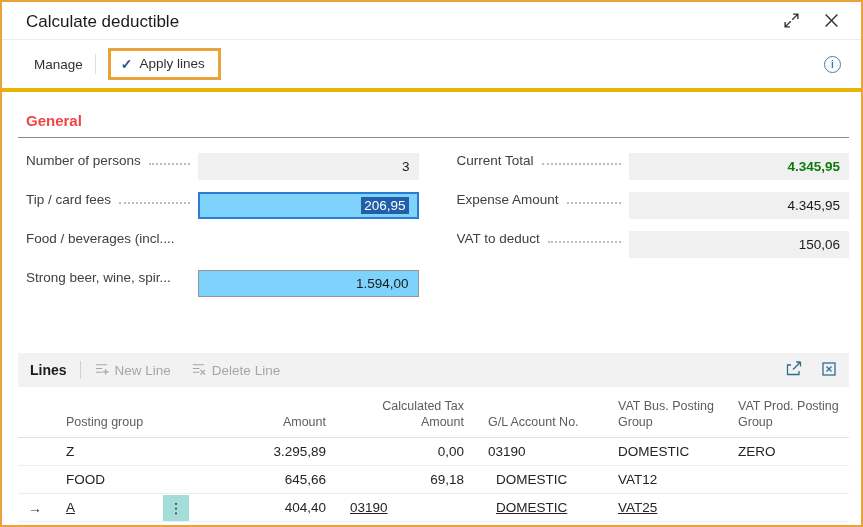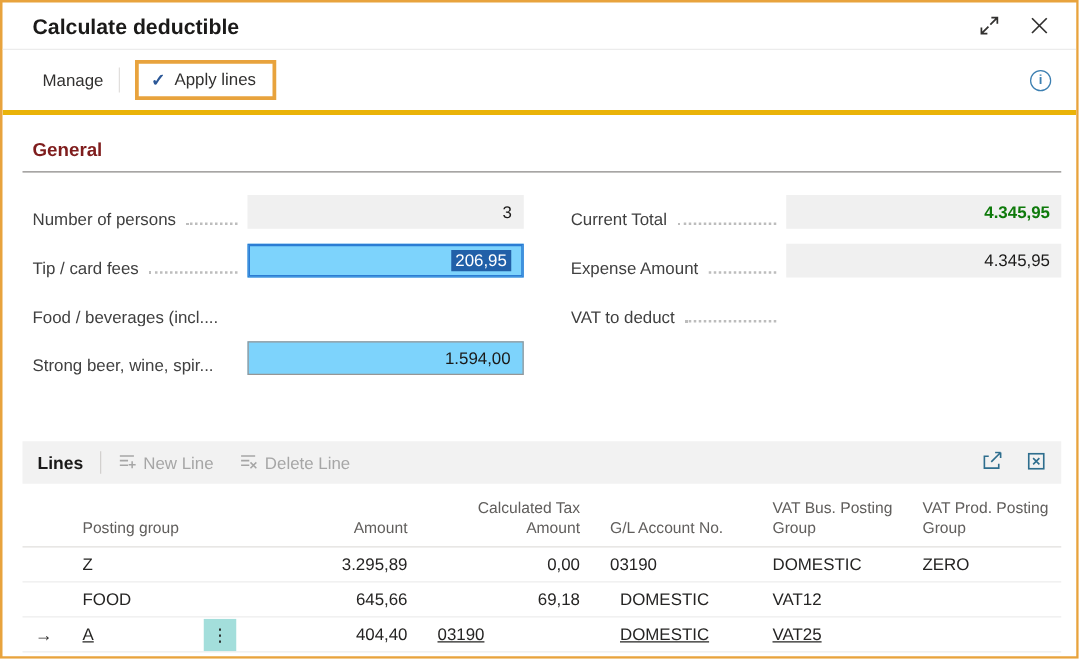--- a/index.html
+++ b/index.html
@@ -7,21 +7,21 @@
   body { font-family: "Liberation Sans", sans-serif; background: #fff; }
 
   .dialog {
     width: 863px; height: 527px;
     border: 2px solid var(--annotation-orange, #E8A33D);
     background: #fff; overflow: hidden;
   }
 
   
   .titlebar { display: flex; align-items: center; padding: 10px 22px 7px 24px; border-bottom: 1px solid #ececec; }
-  .title { flex: 1; font-size: 17px; font-weight: 700; color: #1b1a19; }
+  .title { flex: 1; font-size: 17px; font-weight: 400; color: #1b1a19; }
   .iconbtn { display: flex; align-items: center; justify-content: center; margin-left: 24px; cursor: pointer; background: none; border: none; }
 
   
   .toolbar { display: flex; align-items: center; min-height: 52px; padding: 0 20px 0 32px; border-bottom: 4px solid #eab308; }
   .manage { font-size: 13.5px; color: #323130; }
   .vsep { width: 1px; height: 20px; background: #e1dfdd; margin: 0 12px; }
   .apply-btn {
     display: flex; align-items: center; gap: 7px;
     border: 3px solid var(--annotation-orange, #E8A33D);
     background: #fff; padding: 5px 13px 6px 10px;
@@ -32,26 +32,26 @@
   .info-btn { margin-left: auto; }
   .info-circle {
     width: 17px; height: 17px; border: 1.4px solid #3c7fb1; border-radius: 50%;
     display: flex; align-items: center; justify-content: center;
     font-size: 10.5px; color: #3c7fb1; font-weight: 700;
   }
 
   
   .general { margin: 16px 12px 0 16px; }
   .general-heading {
-    font-size: 15px; font-weight: 700; color: #7f1d1d;
+    font-size: 15px; font-weight: 700; color: #ef4444;
     padding: 4px 0 8px 8px; border-bottom: 1px solid #8a8886;
   }
   .fields { display: flex; gap: 38px; margin: 15px 0 0 8px; }
   .fcol { flex: 1; min-width: 0; }
-  .field-row { display: flex; align-items: flex-end; height: 30px; margin-bottom: 9px; }
+  .field-row { display: flex; align-items: flex-start; height: 30px; margin-bottom: 9px; }
   .flabel {
     width: 172px; flex-shrink: 0; display: flex; align-items: baseline;
     color: #404040; font-size: 13.5px; white-space: nowrap; overflow: hidden;
   }
   .leader { flex: 1; border-bottom: 2px dotted #bdbdbd; margin: 0 8px 3px 8px; min-width: 8px; }
   .fbox {
     flex: 1; height: 27px; display: flex; align-items: center; justify-content: flex-end;
     padding: 0 9px; font-size: 13.5px; color: #1b1a19;
   }
   .fbox.readonly { background: #f0f0f0; }
@@ -180,20 +180,21 @@
             <span class="leader"></span>
           </span>
           <div class="fbox readonly">4.345,95</div>
         </div>
 
         <div class="field-row">
           <span class="flabel">
             <span>VAT to deduct</span>
             <span class="leader"></span>
           </span>
+          <div class="fbox readonly">150,06</div>
         </div>
       </div>
     </div>
   </div>
 
   <div class="lines-bar">
     <span class="lines-title">Lines</span>
     <span class="vsep2"></span>
     <button class="line-action">
       <span>

